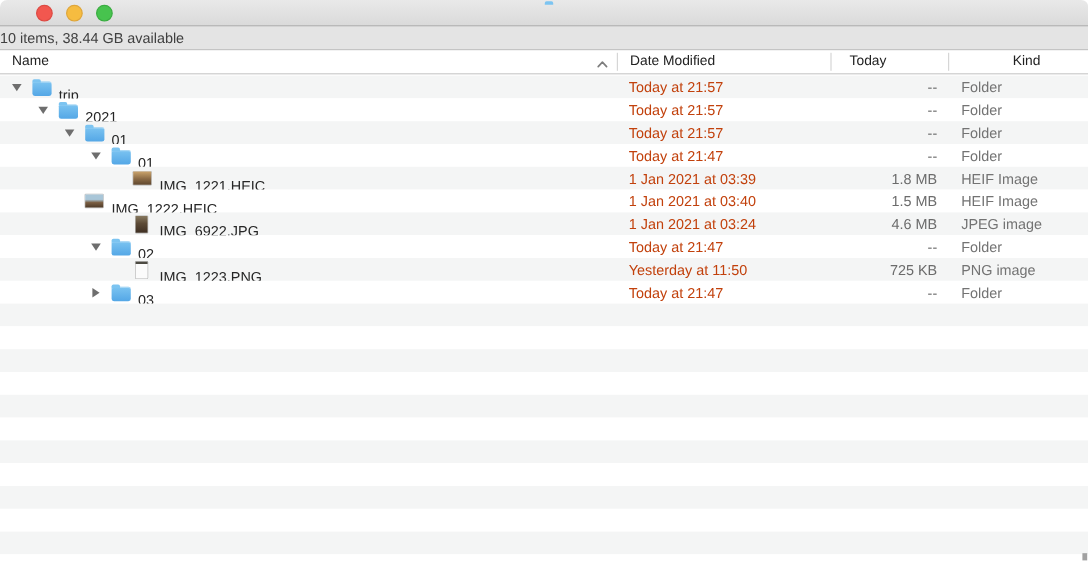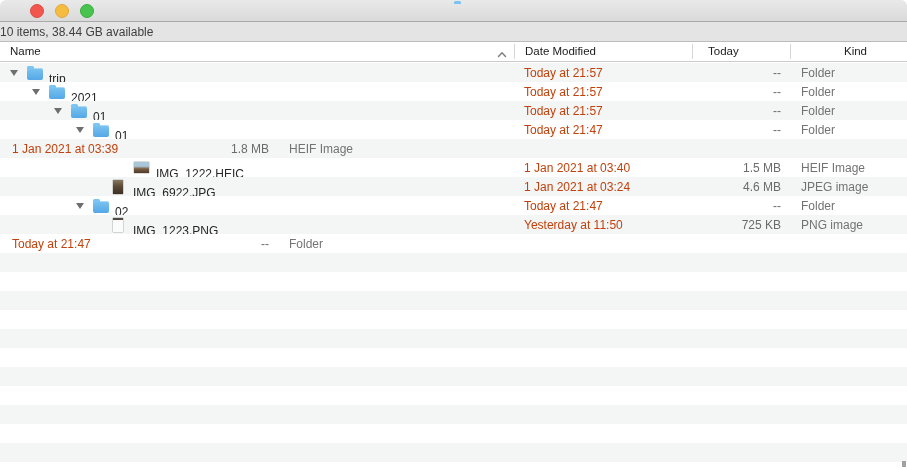--- a/index.html
+++ b/index.html
@@ -162,26 +162,33 @@
           <span class="iconbox">
             <span class="icon-folder"></span>
           </span>
           <span class="name-label">01</span>
         </div>
         <div class="cell date-cell">Today at 21:47</div>
         <div class="cell size-cell">--</div>
         <div class="cell kind-cell">Folder</div>
       </div>
       <div class="row stripe">
+        <div class="cell name-cell" style="padding-left: 96px;">
+          <span class="disclosure file"></span>
+          <span class="iconbox">
+            <span class="thumb thumb-landscape thumb-brown"></span>
+          </span>
+          <span class="name-label">IMG_1221.HEIC</span>
+        </div>
         <div class="cell date-cell">1 Jan 2021 at 03:39</div>
         <div class="cell size-cell">1.8 MB</div>
         <div class="cell kind-cell">HEIF Image</div>
       </div>
       <div class="row">
-        <div class="cell name-cell" style="padding-left: 119px;">
+        <div class="cell name-cell" style="padding-left: 56px;">
           <span class="disclosure file"></span>
           <span class="iconbox">
             <span class="thumb thumb-landscape thumb-sky"></span>
           </span>
           <span class="name-label">IMG_1222.HEIC</span>
         </div>
         <div class="cell date-cell">1 Jan 2021 at 03:40</div>
         <div class="cell size-cell">1.5 MB</div>
         <div class="cell kind-cell">HEIF Image</div>
       </div>
@@ -217,20 +224,29 @@
           <span class="iconbox">
             <span class="thumb thumb-portrait thumb-shot"></span>
           </span>
           <span class="name-label">IMG_1223.PNG</span>
         </div>
         <div class="cell date-cell">Yesterday at 11:50</div>
         <div class="cell size-cell">725 KB</div>
         <div class="cell kind-cell">PNG image</div>
       </div>
       <div class="row">
+        <div class="cell name-cell" style="padding-left: 74px;">
+          <span class="disclosure">
+            <span class="tri-right"></span>
+          </span>
+          <span class="iconbox">
+            <span class="icon-folder"></span>
+          </span>
+          <span class="name-label">03</span>
+        </div>
         <div class="cell date-cell">Today at 21:47</div>
         <div class="cell size-cell">--</div>
         <div class="cell kind-cell">Folder</div>
       </div>
       <div class="row stripe"></div>
       <div class="row"></div>
       <div class="row stripe"></div>
       <div class="row"></div>
       <div class="row stripe"></div>
       <div class="row"></div>

